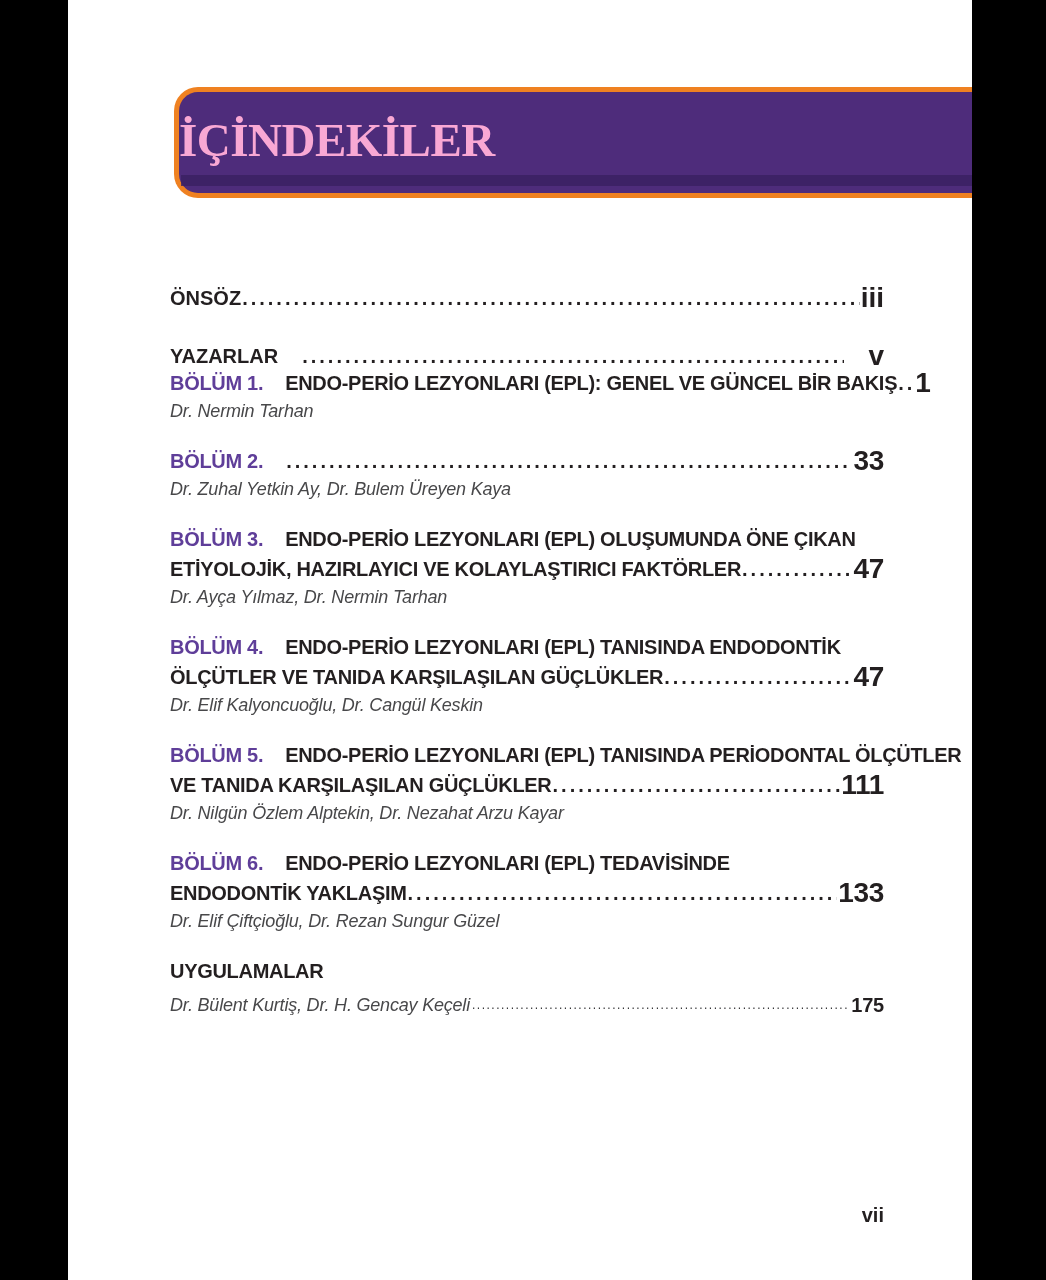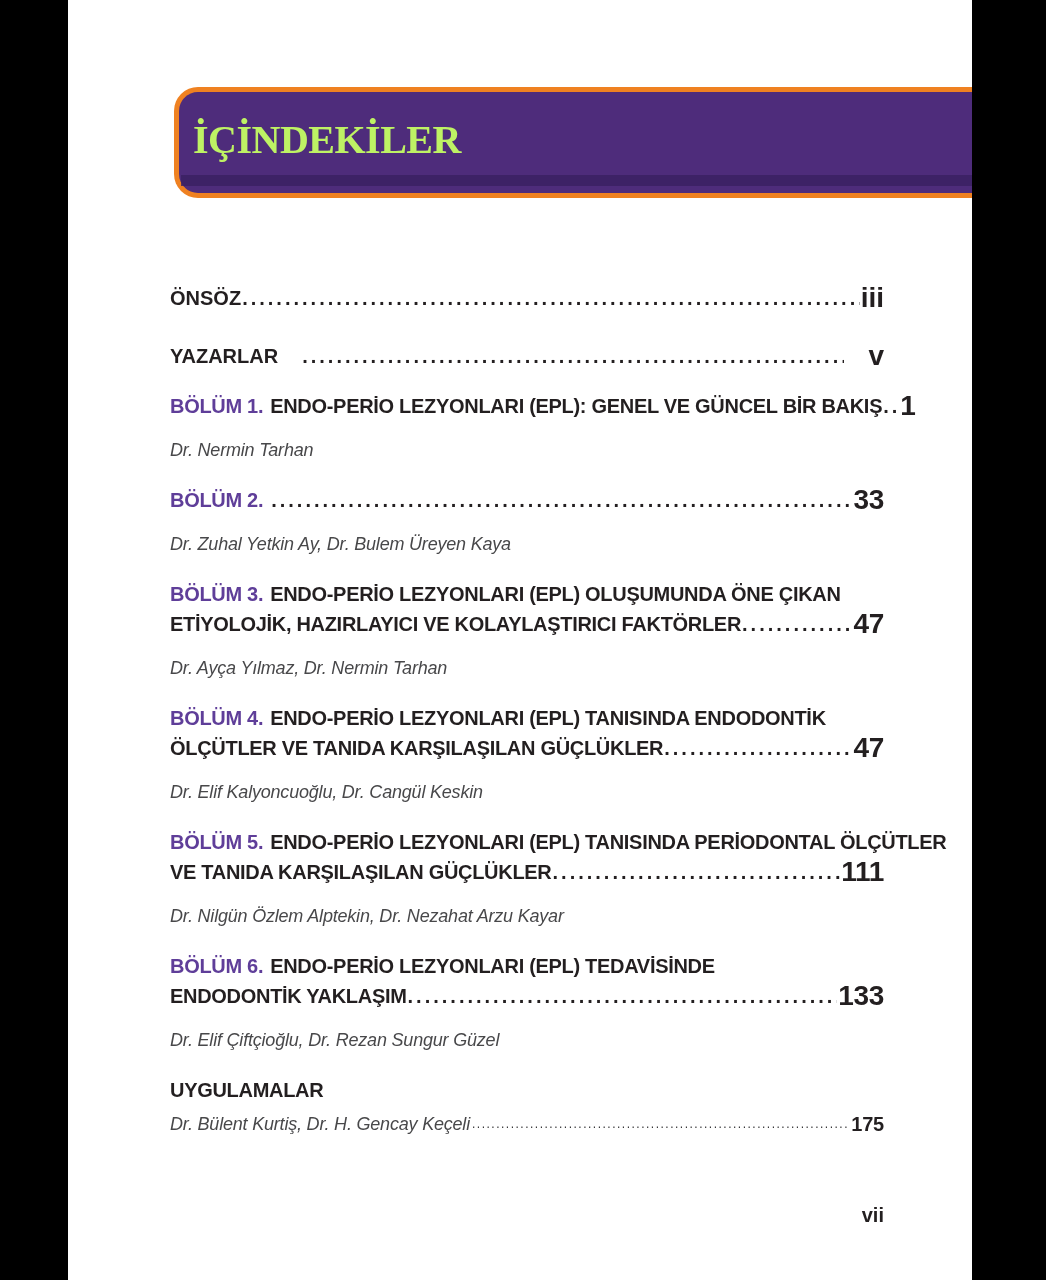--- a/index.html
+++ b/index.html
@@ -21,46 +21,46 @@
     border:5px solid var(--banner-orange,#ef8121);
     border-right:none;
     border-radius:24px 0 0 24px;
     display:flex;align-items:center;
   }
   .banner::after{
     content:"";position:absolute;left:2px;right:0;bottom:7px;height:11px;
     background:var(--banner-purple-dark,#3a2061);opacity:.8;
   }
   .banner-title{
-    color:#bef264;
+    color:#f9a8d4;
     font-family:"Liberation Serif",serif;
-    font-weight:bold;font-size:40px;letter-spacing:-0.5px;
-    margin-left:14px;margin-top:-6px;
+    font-weight:bold;font-size:47px;letter-spacing:-0.5px;
+    margin-top:-6px;
   }
   
   .content{
     position:absolute;left:102px;right:88px;top:286px;
     color:var(--text-dark,#231f20);
   }
   .row{display:flex;align-items:flex-start;}
   .front{font-size:20px;font-weight:bold;line-height:24px;}
   .dots{
     flex:1 1 auto;overflow:hidden;white-space:nowrap;min-width:16px;
     font-weight:bold;letter-spacing:3px;margin:0 1px;
   }
   .pagenum{font-weight:bold;font-size:28px;white-space:nowrap;}
   .chapter{margin-bottom:24px;}
   .t-line{
     font-size:20px;font-weight:bold;line-height:30px;letter-spacing:-0.3px;
   }
   .t-text{white-space:nowrap;}
-  .num{color:var(--chapter-purple,#5f3e99);margin-right:7px;white-space:nowrap;}
+  .num{color:var(--chapter-purple,#5f3e99);margin-right:22px;white-space:nowrap;}
   .authors{
     font-size:18px;font-style:italic;font-weight:normal;
-    color:#48484a;line-height:22px;margin-top:18px;letter-spacing:-0.2px;
+    color:#48484a;line-height:22px;margin-top:2px;letter-spacing:-0.2px;
   }
   .authors .a-text{white-space:nowrap;}
   .authors-row{margin-top:8px;}
   .authors-row .dots{
     font-weight:normal;font-style:normal;font-size:12px;
     letter-spacing:1.5px;color:#333335;margin:0 2px;
   }
   .authors-row .pagenum{
     font-style:normal;font-size:20px;color:var(--text-dark,#231f20);
   }
@@ -76,21 +76,21 @@
   <div class="banner">
     <div class="banner-title">İÇİNDEKİLER</div>
   </div>
 
   <div class="content">
       <div class="row front" style="margin-bottom: 34px;">
         <span class="front-label">ÖNSÖZ</span>
         <span class="dots">............................................................................................................................................................................................................................</span>
         <span class="pagenum">iii</span>
       </div>
-      <div class="row front" style="margin-bottom: 23px; gap: 23px;">
+      <div class="row front" style=" gap: 23px;">
         <span class="front-label">YAZARLAR</span>
         <span class="dots">............................................................................................................................................................................................................................</span>
         <span class="pagenum">v</span>
       </div>
       <div class="chapter">
         <div class="row t-line">
           <span class="num">BÖLÜM 1.</span>
           <span class="t-text">ENDO-PERİO LEZYONLARI (EPL): GENEL VE GÜNCEL BİR BAKIŞ</span>
           <span class="dots">............................................................................................................................................................................................................................</span>
           <span class="pagenum">1</span>

